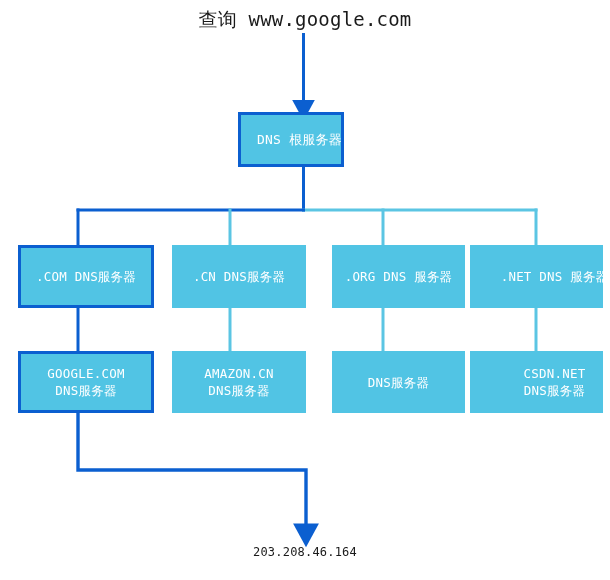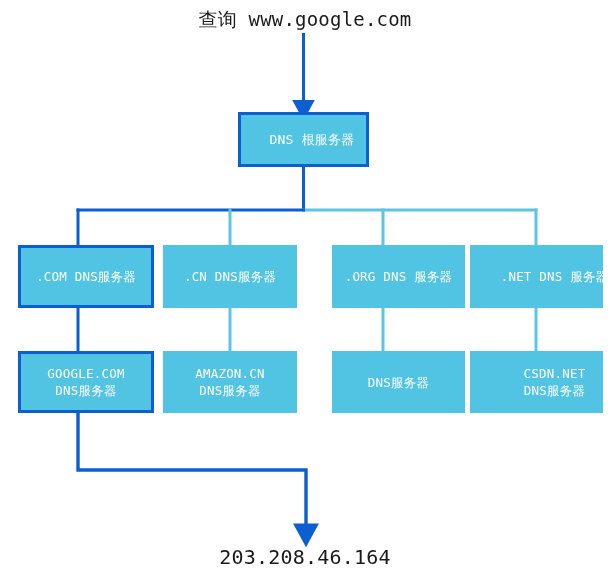--- a/index.html
+++ b/index.html
@@ -37,21 +37,21 @@
   }
   #query-label {
     left: 0;
     top: 7px;
     width: 610px;
   }
   #result-label {
     left: 0;
     top: 545px;
     width: 610px;
-    font-size: 20px;
+    font-size: 12px;
   }
 
   
   .node {
     position: absolute;
     box-sizing: border-box;
     background: #51c4e4;
     color: #ffffff;
     font-family: "DejaVu Sans Mono", "Liberation Mono", monospace;
     font-size: 12.5px;
@@ -66,29 +66,29 @@
     border: 0 solid transparent;
   }
   .node.active {
     border: 3px solid #0b5fd0;
   }
   .node .ln { display: block; }
 
   #node-root {
     left: 238px;
     top: 112px;
-    width: 131px;
+    width: 106px;
     height: 55px;
     font-size: 13px;
     padding-left: 17px;
   }
   .row2 { top: 245px; height: 63px; }
   .row3 { top: 351px; height: 62px; }
   .col0 { left: 18px;  width: 136px; }
-  .col1 { left: 163px; width: 134px; text-align: right; }
+  .col1 { left: 172px; width: 134px; text-align: right; }
   .col2 { left: 332px; width: 133px; }
   .col3 { left: 470px; width: 133px; padding-left: 36px; }
 </style>
 </head>
 <body>
 
 <div id="canvas">
 
   <svg id="wires" viewBox="0 0 610 580" width="610" height="580" aria-hidden="true">
     <defs>

